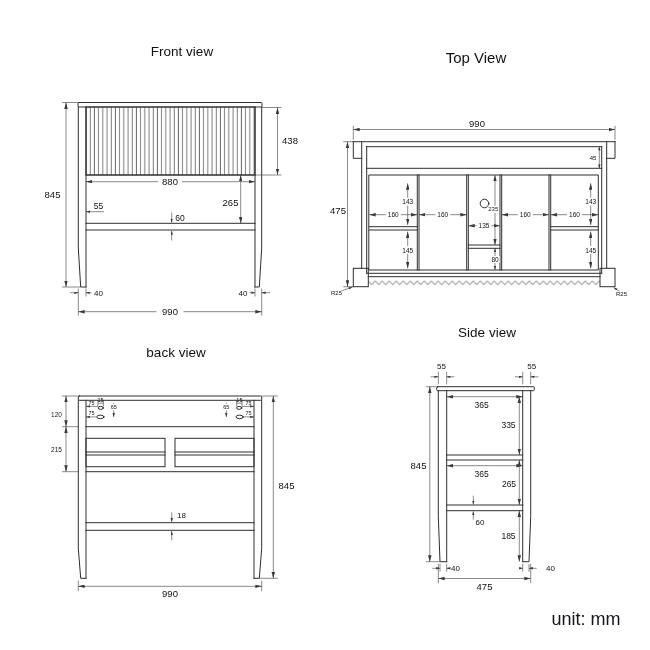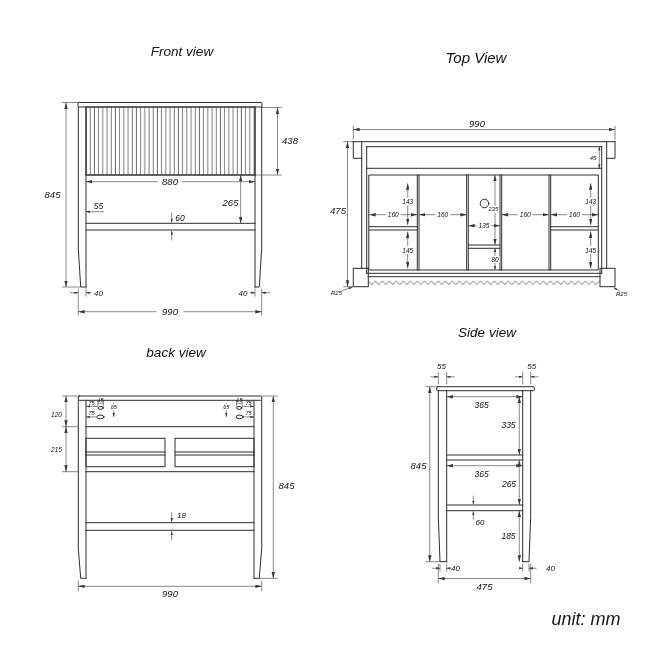--- a/index.html
+++ b/index.html
@@ -1,17 +1,17 @@
 <!DOCTYPE html>
 <html><head>
 <meta charset="utf-8">
 <style>
   html,body{margin:0;padding:0;background:#fff;}
   .frame{position:relative;width:650px;height:650px;background:#ffffff;overflow:hidden;
-         font-family:"Liberation Sans",sans-serif;font-style:italic;}
+         font-family:"Liberation Sans",sans-serif;}
   svg{position:absolute;left:0;top:0;}
   svg text{font-family:"Liberation Sans",sans-serif;fill:#111;text-anchor:middle;}
   .s{stroke:#2e2e2e;stroke-width:1;fill:none;stroke-linecap:square;}
   .d{stroke:#3a3a3a;stroke-width:.6;fill:none;}
   .bg{fill:#ffffff;stroke:none;}
   .tt{font-size:13.5px;}
   .tt2{font-size:15px;}
   .d95{font-size:9.5px;}
   .d85{font-size:8.5px;}
   .d8{font-size:8px;}

